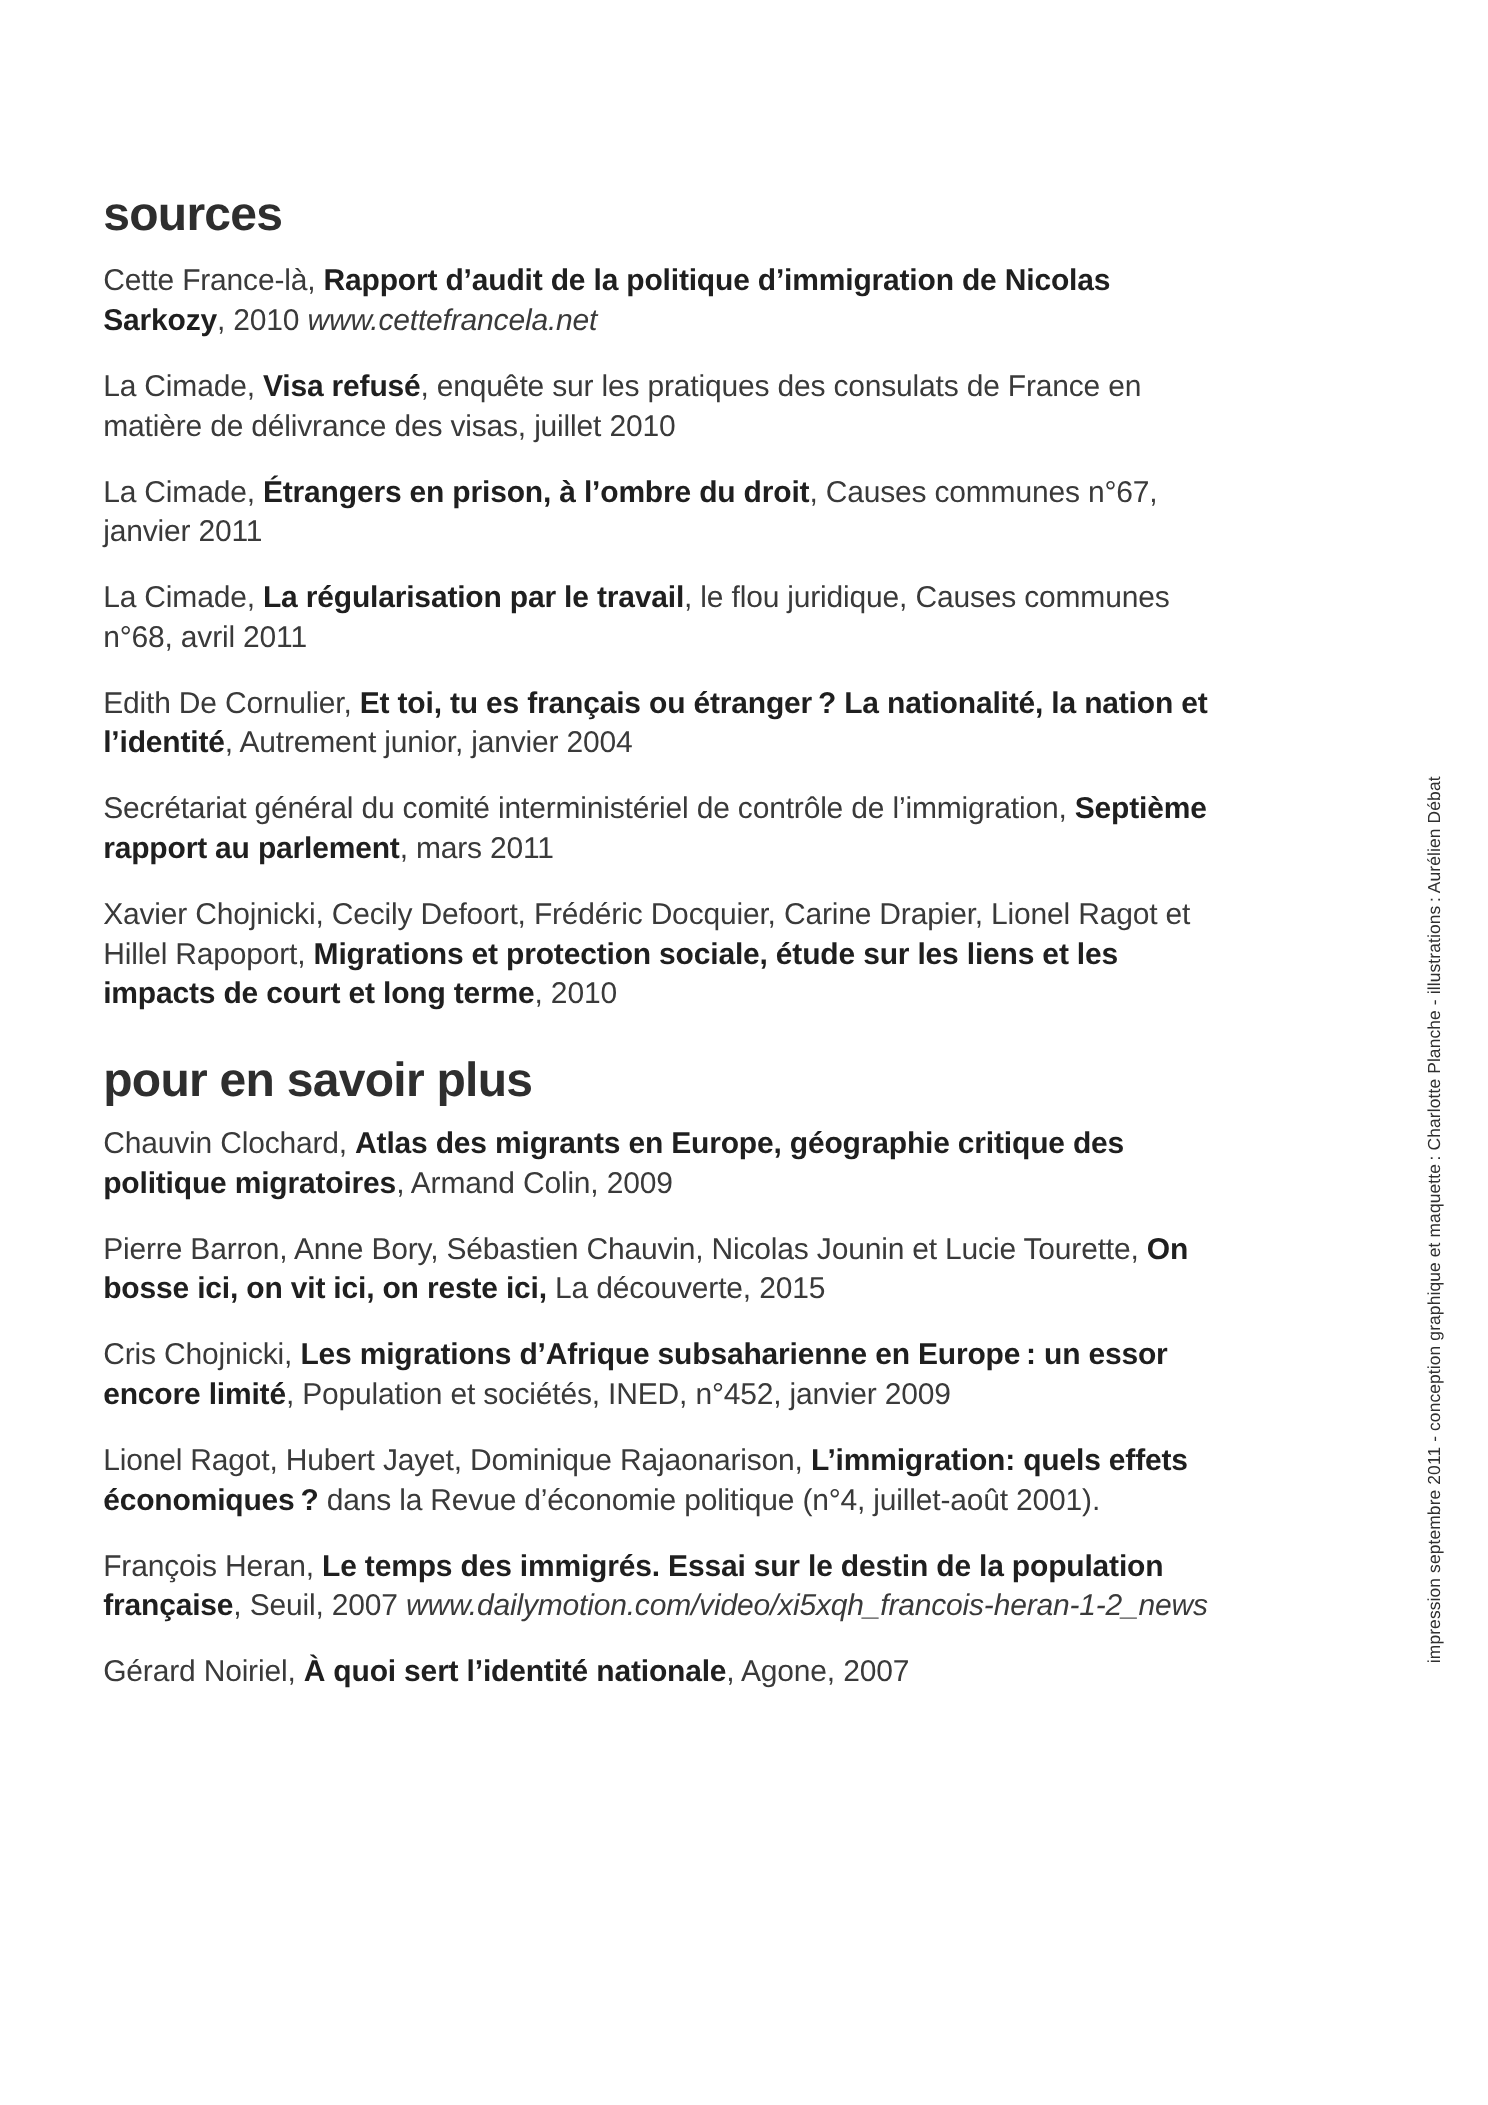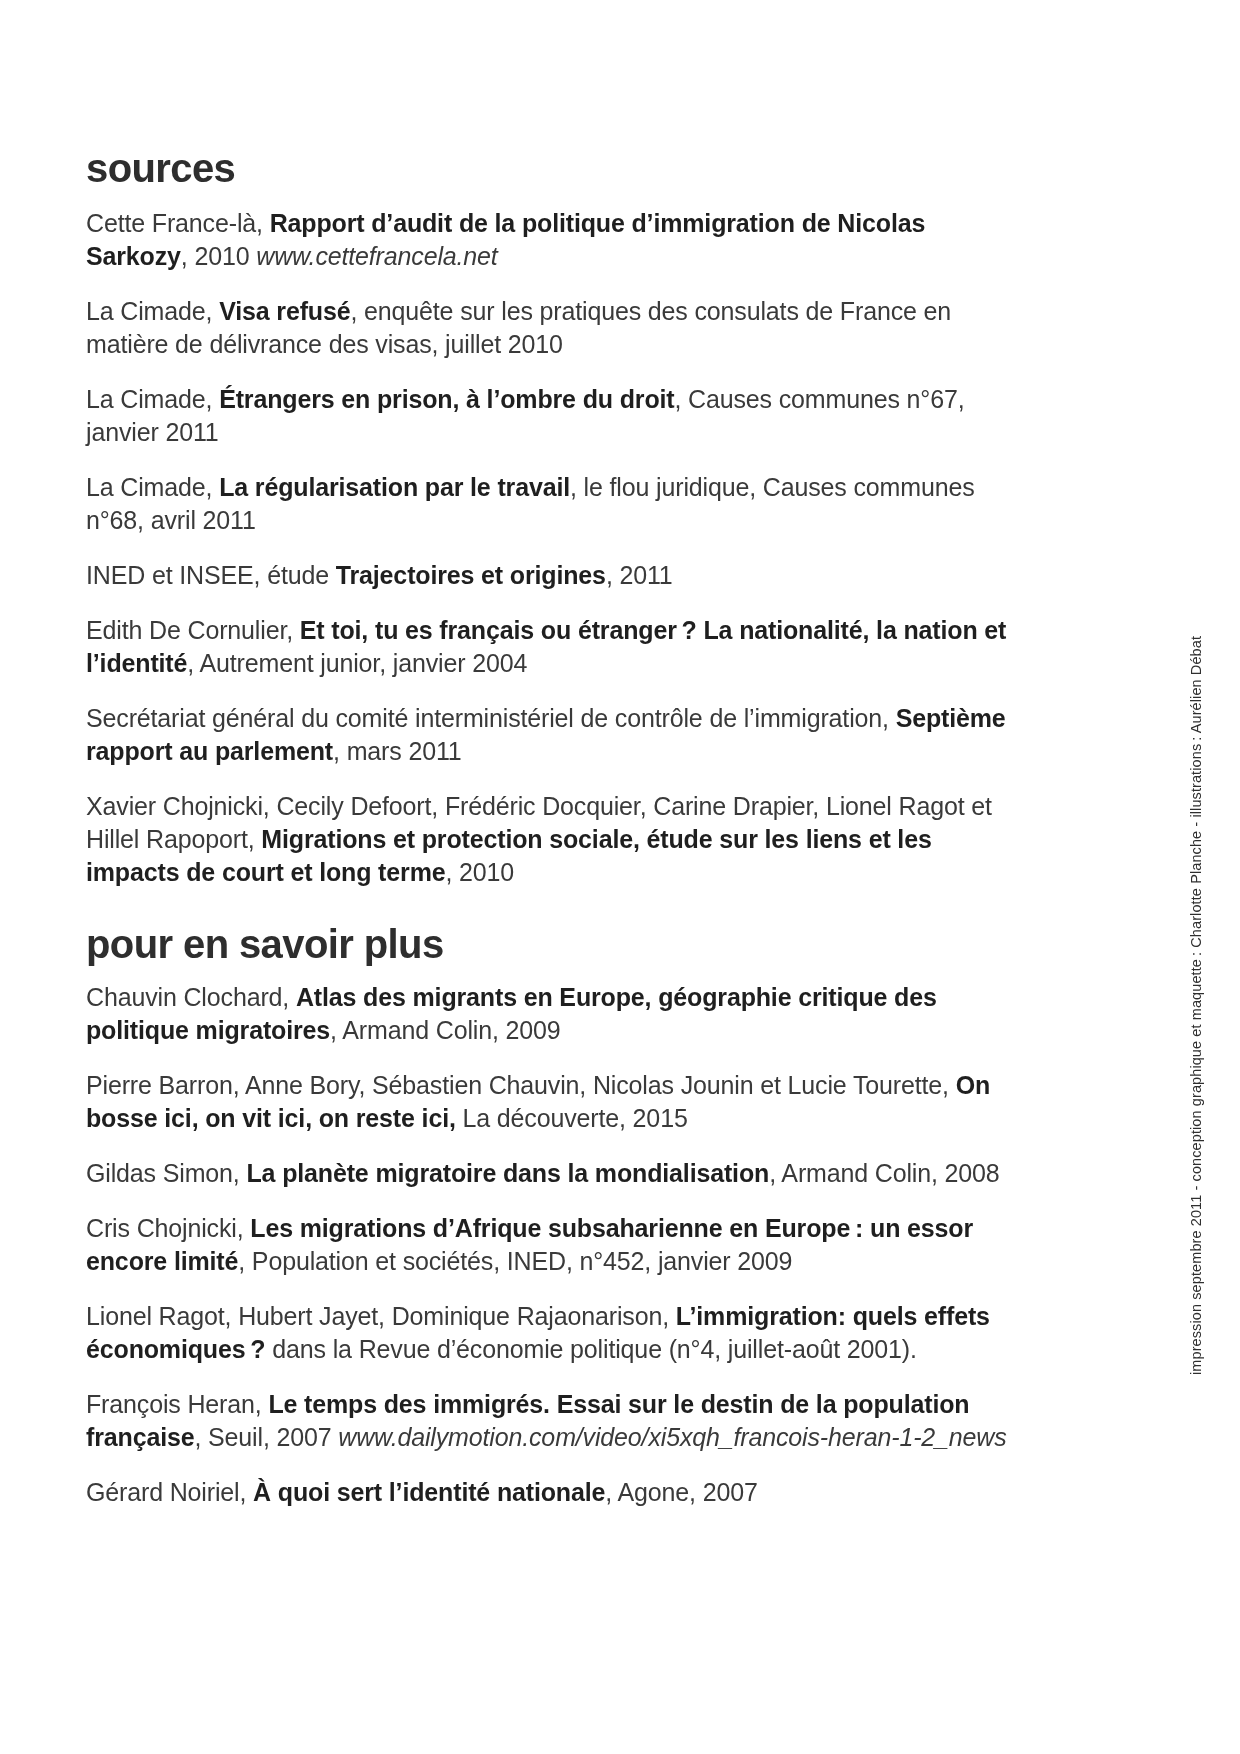--- a/index.html
+++ b/index.html
@@ -11,21 +11,21 @@
     width: 1240px;
     height: 1754px;
     position: relative;
     font-family: "Liberation Sans", sans-serif;
     color: #2b2b2b;
     overflow: hidden;
   }
 
   .page {
     position: absolute;
-    left: 0; top: 1px;
+    left: 0; top: 12px;
     width: 1240px;
     height: 1736px;
     background: #fff;
   }
 
   .content {
     position: absolute;
     left: 86px;
     top: 146px;
     width: 935px;
@@ -90,28 +90,26 @@
 
 <div class="page">
 
   <div class="content">
 
   <h1 class="section-heading">sources</h1>
       <p class="ref"><span>Cette France-là, </span><b>Rapport d’audit de la politique d’immigration de Nicolas Sarkozy</b><span>, 2010 </span><i>www.cettefrancela.net</i></p>
       <p class="ref"><span>La Cimade, </span><b>Visa refusé</b><span>, enquête sur les pratiques des consulats de France en matière de délivrance des visas, juillet 2010</span></p>
       <p class="ref"><span>La Cimade, </span><b>Étrangers en prison, à l’ombre du droit</b><span>, Causes communes n°67, janvier 2011</span></p>
       <p class="ref"><span>La Cimade, </span><b>La régularisation par le travail</b><span>, le flou juridique, Causes communes n°68, avril 2011</span></p>
-      <p class="ref"><span>INED et INSEE, étude </span><b>Trajectoires et origines</b><span>, 2011</span></p>
       <p class="ref"><span>Edith De Cornulier, </span><b>Et toi, tu es français ou étranger ? La nationalité, la nation et l’identité</b><span>, Autrement junior, janvier 2004</span></p>
       <p class="ref"><span>Secrétariat général du comité interministériel de contrôle de l’immigration, </span><b>Septième rapport au parlement</b><span>, mars 2011</span></p>
       <p class="ref"><span>Xavier Chojnicki, Cecily Defoort, Frédéric Docquier, Carine Drapier, Lionel Ragot et Hillel Rapoport, </span><b>Migrations et protection sociale, étude sur les liens et les impacts de court et long terme</b><span>, 2010</span></p>
       <h1 class="section-heading second">pour en savoir plus</h1>
       <p class="ref"><span>Chauvin Clochard, </span><b>Atlas des migrants en Europe, géographie critique des politique migratoires</b><span>, Armand Colin, 2009</span></p>
       <p class="ref"><span>Pierre Barron, Anne Bory, Sébastien Chauvin, Nicolas Jounin et Lucie Tourette, </span><b>On bosse ici, on vit ici, on reste ici,</b><span> La découverte, 2015</span></p>
-      <p class="ref"><span>Gildas Simon, </span><b>La planète migratoire dans la mondialisation</b><span>, Armand Colin, 2008</span></p>
       <p class="ref"><span>Cris Chojnicki, </span><b>Les migrations d’Afrique subsaharienne en Europe : un essor encore limité</b><span>, Population et sociétés, INED, n°452, janvier 2009</span></p>
       <p class="ref"><span>Lionel Ragot, Hubert Jayet, Dominique Rajaonarison, </span><b>L’immigration: quels effets économiques ?</b><span> dans la Revue d’économie politique (n°4, juillet-août 2001).</span></p>
       <p class="ref"><span>François Heran, </span><b>Le temps des immigrés. Essai sur le destin de la population française</b><span>, Seuil, 2007 </span><i>www.dailymotion.com/video/xi5xqh_francois-heran-1-2_news</i></p>
       <p class="ref"><span>Gérard Noiriel, </span><b>À quoi sert l’identité nationale</b><span>, Agone, 2007</span></p>
     </div>
 
   <div class="credits">
     <div class="credits-text">impression septembre 2011 - conception graphique et maquette : Charlotte Planche - illustrations : Aurélien Débat</div>
   </div>
 

